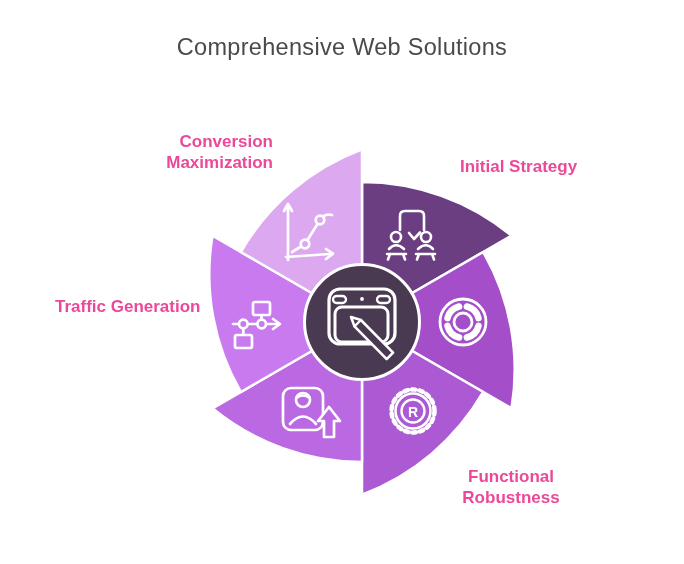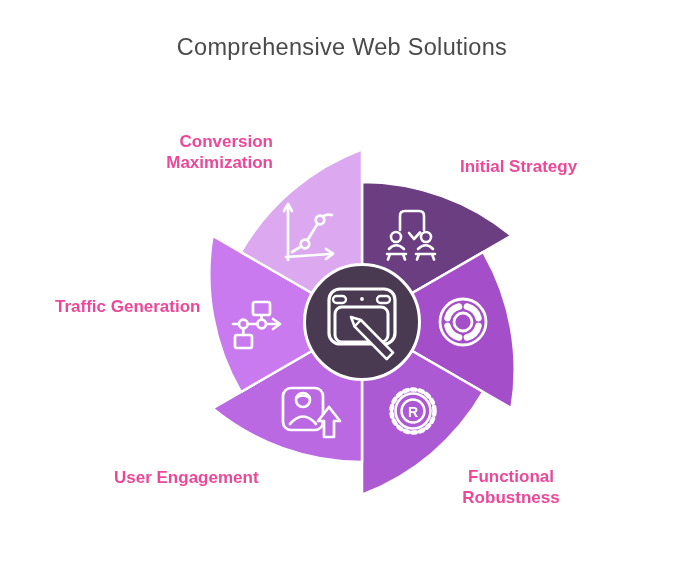--- a/index.html
+++ b/index.html
@@ -108,15 +108,14 @@
       <circle cx="362" cy="299" r="1.9" fill="#ffffff" stroke="none"></circle>
       <rect x="335" y="307" width="53" height="35" rx="7" stroke-width="3"></rect>
       <path d="M351,317 L360.9,320 L393.1,352.7 L386.7,359.1 L354.5,326.4 Z" stroke-width="2.6" fill="#493a52"></path>
       <path d="M360.9,320 L354.5,326.4" stroke-width="2.2"></path>
     </g>
   </svg>
 
   <div class="seg-label lbl-conversion">Conversion Maximization</div>
   <div class="seg-label lbl-initial">Initial Strategy</div>
   <div class="seg-label lbl-functional">Functional Robustness</div>
-  <div class="seg-label lbl-user">User Engagement</div>
   <div class="seg-label lbl-traffic">Traffic Generation</div>
 </div>
 
 </body></html>

